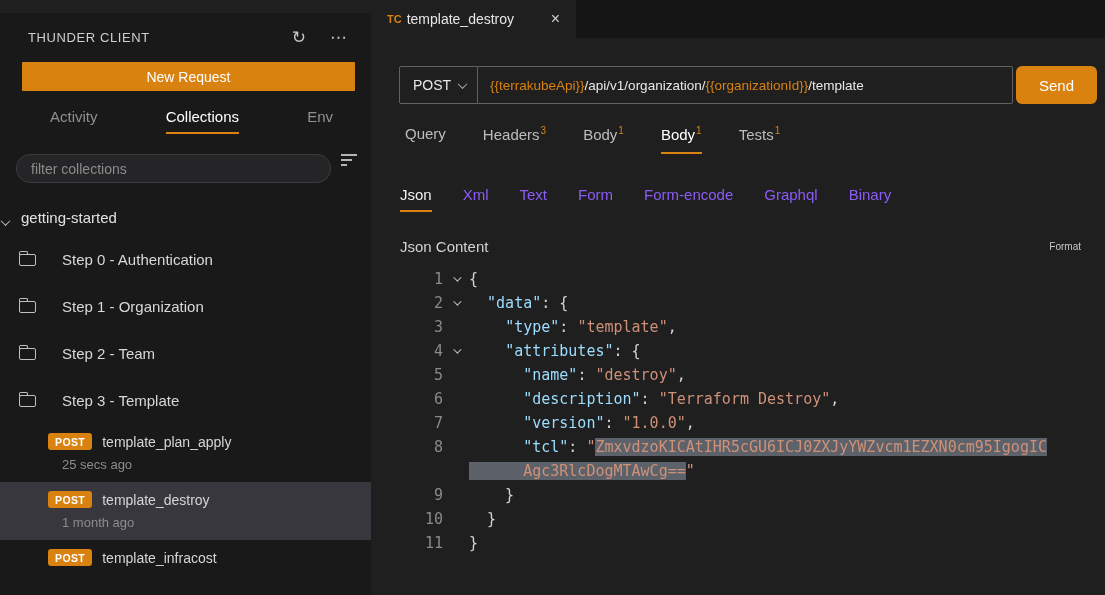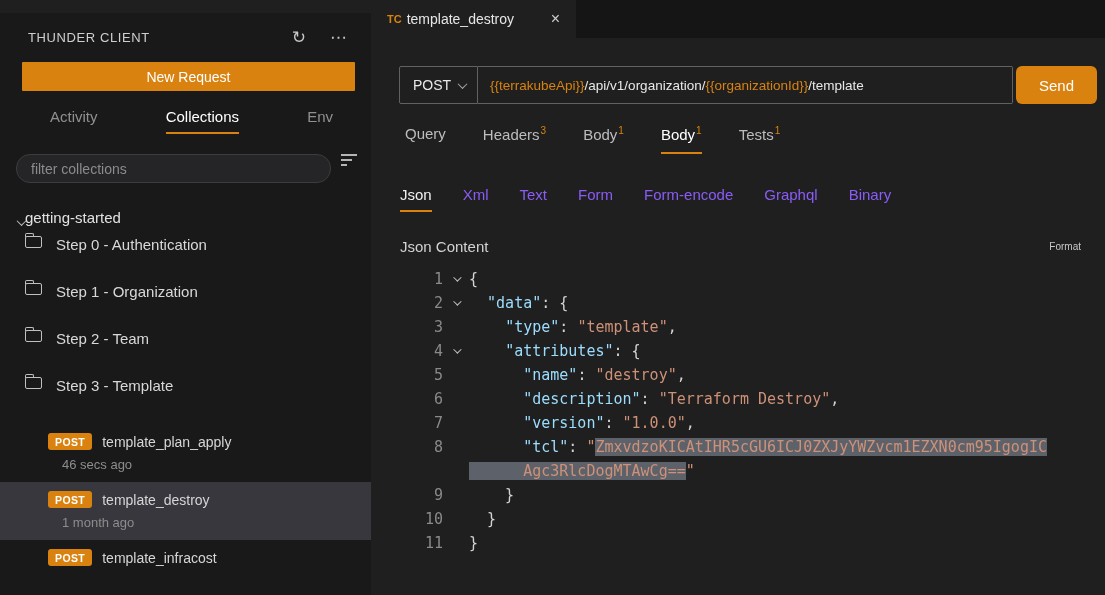--- a/index.html
+++ b/index.html
@@ -18,24 +18,24 @@
   .sb-tab.active{color:#fff;border-color:#d9820f}
   .filter-row{display:flex;align-items:flex-start;margin:20px 14px 0 16px}
   .filter-input{flex:1;height:29px;background:#252527;border:1px solid #3c3c3c;border-radius:14px;color:#bcbcbc;font-size:14px;padding:0 14px;font-family:inherit;outline:none}
   .filter-input::placeholder{color:#8b8b8b}
   .filter-icon{margin-left:10px;display:flex;flex-direction:column;gap:3px;align-items:flex-start;cursor:pointer}
   .filter-icon i{display:block;height:2px;background:#b5b5b5}
   .filter-icon i:nth-child(1){width:16px}
   .filter-icon i:nth-child(2){width:11px}
   .filter-icon i:nth-child(3){width:6px}
   .chev{display:inline-block;width:7px;height:7px;border-right:1.5px solid #bdbdbd;border-bottom:1.5px solid #bdbdbd;transform:rotate(45deg) translate(-1px,-1px)}
-  .collection-row{display:flex;align-items:flex-end;gap:0;padding-left:18px;margin-top:26px;cursor:pointer}
+  .collection-row{display:flex;align-items:flex-end;gap:12px;padding-left:2px;margin-top:26px;cursor:pointer}
   .collection-name{font-size:15px;color:#e2e2e2}
   .folders{margin-top:10px}
-  .folder-row{display:flex;gap:14px;height:47px;padding-left:25px;cursor:pointer}
+  .folder-row{display:flex;align-items:center;gap:26px;height:47px;padding-left:19px;cursor:pointer}
   .folder-icon{position:relative;width:17px;height:12px;border:1px solid #c0c0c0;border-radius:2px;flex:none}
   .folder-icon::before{content:"";position:absolute;top:-4px;left:-1px;width:7px;height:3px;border:1px solid #c0c0c0;border-bottom:none;border-radius:2px 2px 0 0}
   .folder-label{font-size:15px;color:#d8d8d8}
   .request-row{padding:9px 0 10px 48px;cursor:pointer}
   .request-row.selected{background:#37373d}
   .req-top{display:flex;align-items:center;gap:10px}
   .method-badge{background:#d9820f;color:#fff;font-size:10.5px;font-weight:700;letter-spacing:.4px;padding:2.5px 7px;border-radius:3px}
   .req-name{font-size:14px;color:#d6d6d6}
   .req-time{margin:7px 0 0 14px;font-size:13px;color:#8d8d8d}
 
@@ -117,21 +117,21 @@
     <div class="folder-row">
       <span class="folder-icon"></span>
       <span class="folder-label">Step 3 - Template</span>
     </div>
   </div>
   <div class="request-row">
     <div class="req-top">
       <span class="method-badge">POST</span>
       <span class="req-name">template_plan_apply</span>
     </div>
-    <div class="req-time">46 secs ago</div>
+    <div class="req-time">25 secs ago</div>
   </div>
   <div class="request-row selected">
     <div class="req-top">
       <span class="method-badge">POST</span>
       <span class="req-name">template_destroy</span>
     </div>
     <div class="req-time">1 month ago</div>
   </div>
   <div class="request-row">
     <div class="req-top">

